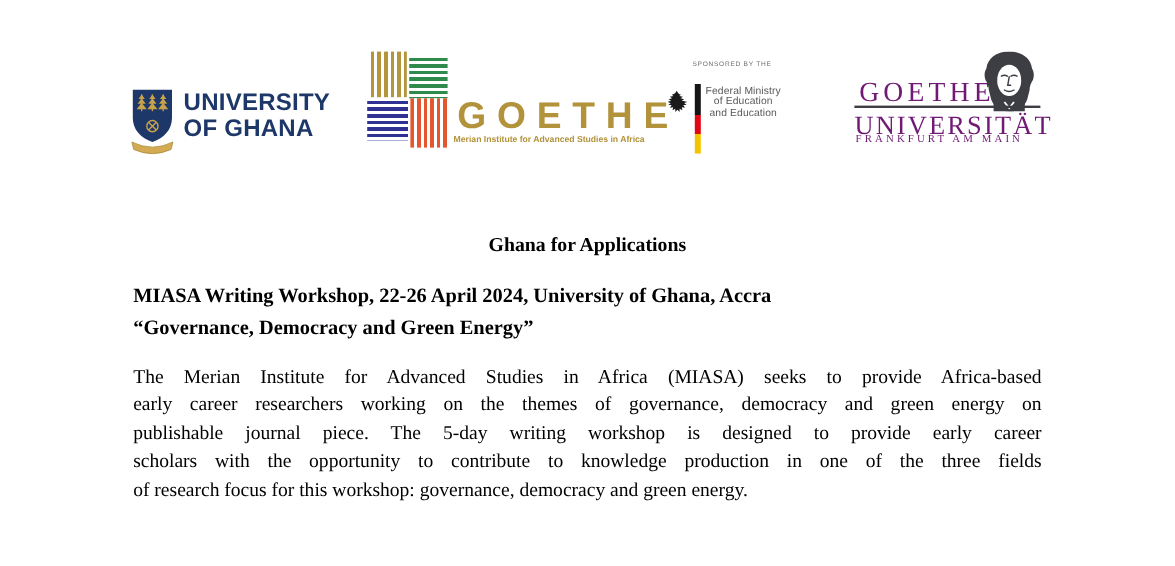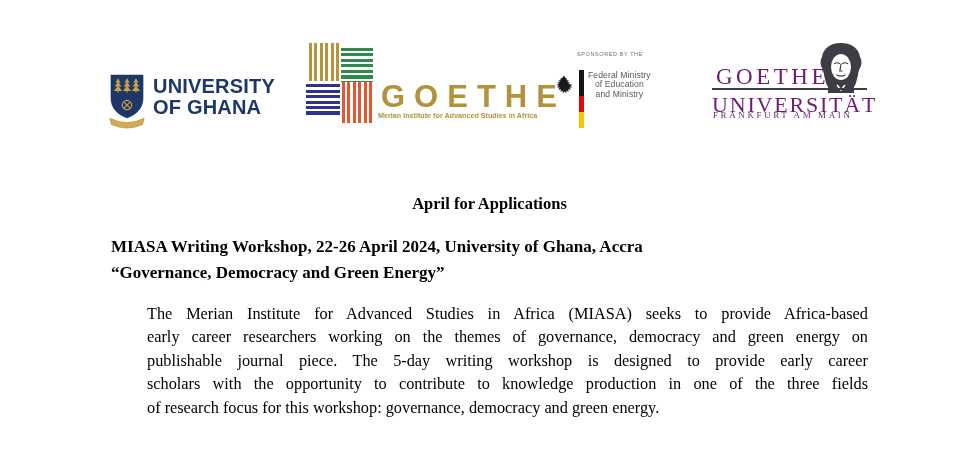--- a/index.html
+++ b/index.html
@@ -49,21 +49,21 @@
   .goethe-portrait{position:absolute;left:103px;top:0;}
   .goethe-rule{position:absolute;left:0;top:45px;width:155px;height:2px;background:#3c3e43;}
   .goethe-line2{position:absolute;left:0;top:49px;font-size:22px;letter-spacing:1.8px;}
   .goethe-line3{position:absolute;left:1px;top:67px;font-size:9px;letter-spacing:2.6px;}
 
   
   .doc{position:absolute;left:111px;top:193px;width:757px;}
   .doc-title{font-weight:bold;font-size:16.5px;line-height:22px;text-align:center;}
   .doc-heading{margin-top:19px;font-weight:bold;font-size:17px;line-height:26px;text-align:left;}
   .doc-paragraph{margin-top:16px;font-size:16.3px;line-height:23.4px;}
-  .p-line{text-align:justify;text-align-last:justify;margin-left:36px;}
+  .p-line{text-align:justify;text-align-last:justify;}
   .p-line.last{text-align-last:left;}
 </style>
 </head>
 <body>
 
 <div class="page">
 
   <div class="logo ug">
     <svg width="40" height="56" viewBox="0 0 46 72">
       <defs>
@@ -103,21 +103,21 @@
 
   <div class="logo bmbf">
     <div class="bmbf-sponsored">SPONSORED BY THE</div>
     <svg class="bmbf-eagle" width="22" height="25" viewBox="0 0 24 26">
       <path fill="#1a1a1a" d="M12 0c-1 2.2-2.6 3.2-4.6 3.6L9 4.8 5.6 5.4 7.8 6.8 4.4 7.8 6.8 9 3.6 10.2l2.9.9-2.2 1.8 3 .2-1.5 2.4 2.9-.5-.6 2.7 2.5-1.2.1 2.8 1.9-1.9 1.9 1.9.1-2.8 2.5 1.2-.6-2.7 2.9.5-1.5-2.4 3-.2-2.2-1.8 2.9-.9L16.4 9l2.4-1.2-3.4-1 2.2-1.4-3.4-.6 1.6-1.2C13.8 3.2 13 2.2 12 0z"></path>
     </svg>
     <div class="bmbf-flag"></div>
     <div class="bmbf-text">
       <div>Federal Ministry</div>
       <div>of Education</div>
-      <div>and Ministry</div>
+      <div>and Education</div>
     </div>
   </div>
 
   <div class="logo goethe">
     <div class="goethe-line1">GOETHE</div>
     <svg class="goethe-portrait" width="52" height="50" viewBox="0 0 52 50">
       <path fill="#3c3e43" d="M26 0C15 0 8 6 7 14c-2 3-2 8 0 11 1 2 2 4 2 7l2 8c2 6 8 10 15 10s13-4 15-10l2-8c0-3 1-5 2-7 2-3 2-8 0-11C44 6 37 0 26 0z"></path>
       <ellipse cx="26" cy="24" rx="10" ry="13" fill="#fff"></ellipse>
       <g stroke="#3c3e43" stroke-width="1.2" fill="none" stroke-linecap="round">
         <path d="M19.5 20.5q2.5-1.5 5 0"></path>
@@ -127,21 +127,21 @@
       </g>
       <path fill="#3c3e43" d="M13 42h26v8H13z"></path>
       <path d="M22 42l4 5 4-5" stroke="#fff" stroke-width="1.5" fill="none"></path>
     </svg>
     <div class="goethe-rule"></div>
     <div class="goethe-line2">UNIVERSITÄT</div>
     <div class="goethe-line3">FRANKFURT AM MAIN</div>
   </div>
 
   <main class="doc">
-    <div class="doc-title">April for Applications</div>
+    <div class="doc-title">Ghana for Applications</div>
     <div class="doc-heading">
       <div>MIASA Writing Workshop, 22-26 April 2024, University of Ghana, Accra</div>
       <div>“Governance, Democracy and Green Energy”</div>
     </div>
     <div class="doc-paragraph">
       <div class="p-line">The Merian Institute for Advanced Studies in Africa (MIASA) seeks to provide Africa-based</div>
       <div class="p-line">early career researchers working on the themes of governance, democracy and green energy on</div>
       <div class="p-line">publishable journal piece. The 5-day writing workshop is designed to provide early career</div>
       <div class="p-line">scholars with the opportunity to contribute to knowledge production in one of the three fields</div>
       <div class="p-line last">of research focus for this workshop: governance, democracy and green energy.</div>

